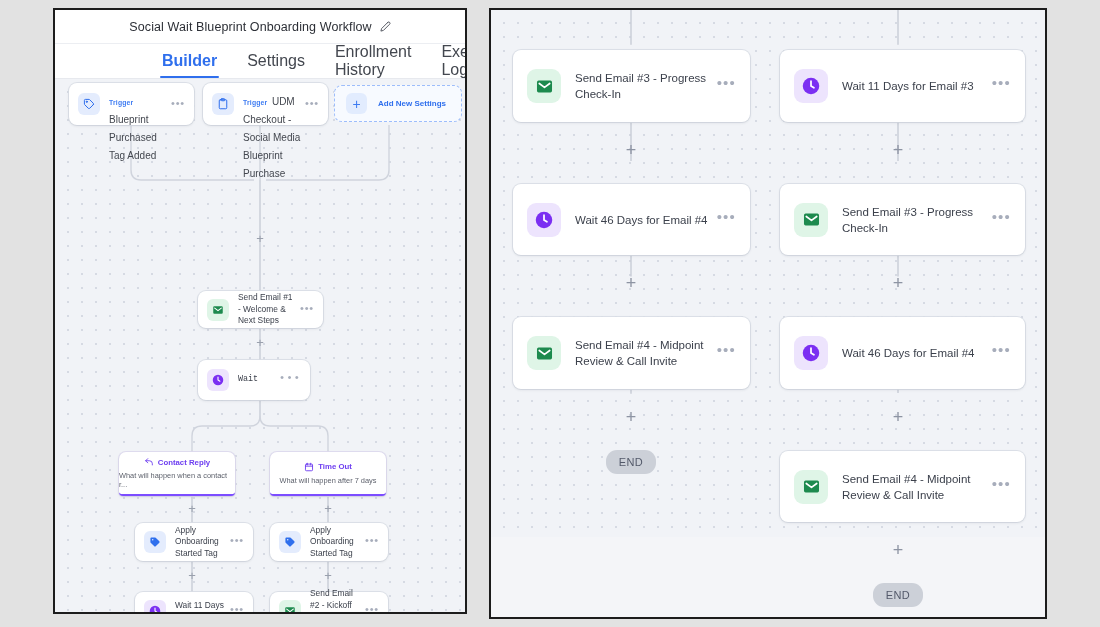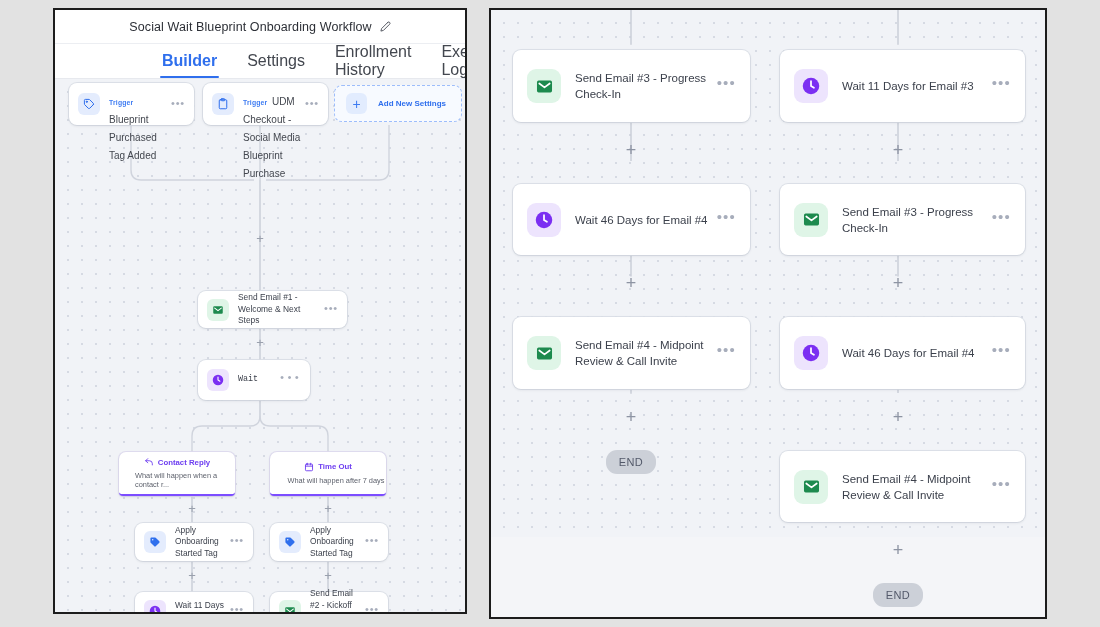--- a/index.html
+++ b/index.html
@@ -146,21 +146,21 @@
     box-shadow: 0 1px 3px rgba(30,36,56,.10), 0 0 0 1px rgba(223,220,240,.9);
     display: flex; flex-direction: column;
     align-items: center; justify-content: center;
     cursor: pointer;
   }
   .branch .btitle {
     display: flex; align-items: center; gap: 4px;
     font-size: 7.8px; font-weight: bold; color: #6d3ef0;
     margin-bottom: 4px;
   }
-  .branch .bsub { font-size: 7.4px; color: #5d616c; padding-left: 16px; }
+  .branch .bsub { font-size: 7.4px; color: #5d616c; }
 
   
   .plus {
     position: absolute; width: 12px; height: 12px;
     display: flex; align-items: center; justify-content: center;
     color: #9aa0ad; font-size: 13px; line-height: 12px;
     cursor: pointer; font-family: "Liberation Sans", sans-serif;
   }
   .plus.big { width: 16px; height: 16px; font-size: 18px; line-height: 16px; color: #8d94a3; }
 
@@ -252,21 +252,21 @@
         <span class="dots">•••</span>
       </div>
 
       <div class="add-trigger" style="left:279px; top:6px; width:128px; height:37px;">
         <span class="plusbox">+</span>
         <span class="atl">Add New Settings</span>
       </div>
 
       <div class="plus" style="left:199px; top:154px;">+</div>
 
-      <div class="node" style="left:143px; top:212px; width:149px; height:37px;">
+      <div class="node" style="left:143px; top:212px; width:125px; height:37px;">
         <span class="badge green">
           <svg width="12" height="12" viewBox="0 0 24 24" fill="#1d8a4e">
             <path d="M2.5 6.6A2.1 2.1 0 0 1 4.6 4.5h14.8a2.1 2.1 0 0 1 2.1 2.1v10.8a2.1 2.1 0 0 1-2.1 2.1H4.6a2.1 2.1 0 0 1-2.1-2.1V6.6z"></path>
             <path d="M5.4 8.2 12 13.2l6.6-5" fill="none" stroke="#ffffff" stroke-width="2.1" stroke-linecap="round" stroke-linejoin="round"></path>
           </svg>
         </span>
         <span class="label">Send Email #1 - Welcome &amp; Next Steps</span>
         <span class="dots">•••</span>
       </div>
 

